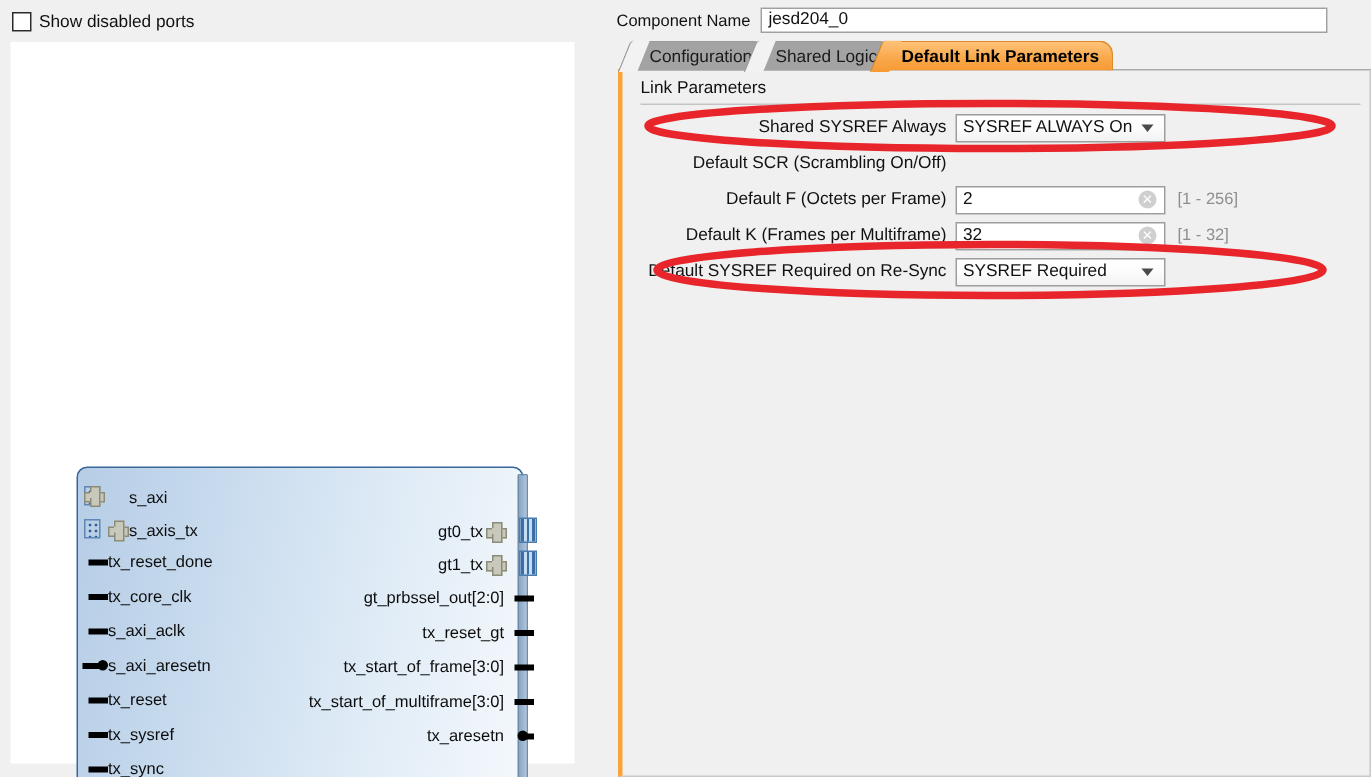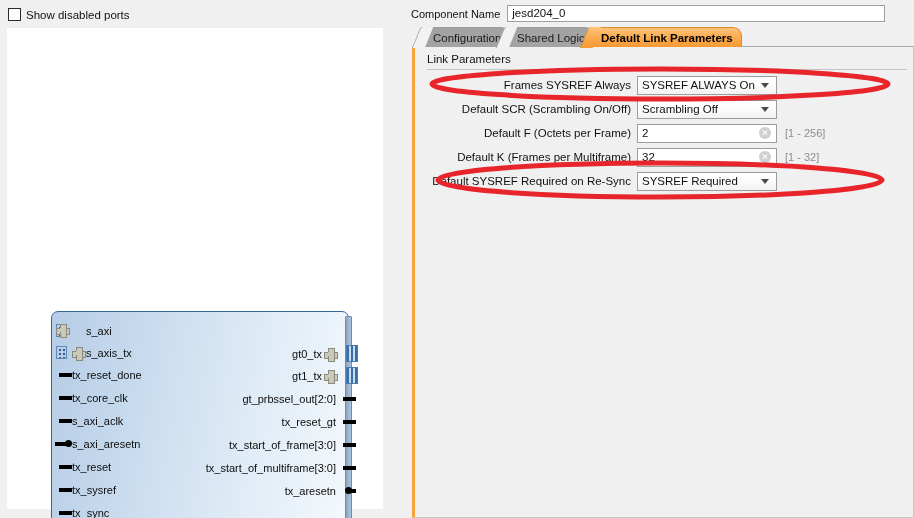--- a/index.html
+++ b/index.html
@@ -426,33 +426,29 @@
     <div class="tab active" style="left:178px;">
       <span>Default Link Parameters</span>
     </div>
   </div>
 
   <div id="tabpanel">
     <div id="group-title">Link Parameters</div>
     <div id="group-rule"></div>
 
     <div class="prow" style="top:27px">
-      <span class="plabel">Frames SYSREF Always</span>
+      <span class="plabel">Shared SYSREF Always</span>
       <div class="combo">
         <span>SYSREF ALWAYS On</span>
         <span class="caret"></span>
       </div>
     </div>
 
     <div class="prow" style="top:51px">
       <span class="plabel">Default SCR (Scrambling On/Off)</span>
-      <div class="combo">
-        <span>Scrambling Off</span>
-        <span class="caret"></span>
-      </div>
     </div>
 
     <div class="prow" style="top:75px">
       <span class="plabel">Default F (Octets per Frame)</span>
       <div class="txtfield">
         <span>2</span>
         <span class="clearbtn">✕</span>
       </div>
       <span class="rangehint">[1 - 256]</span>
     </div>

